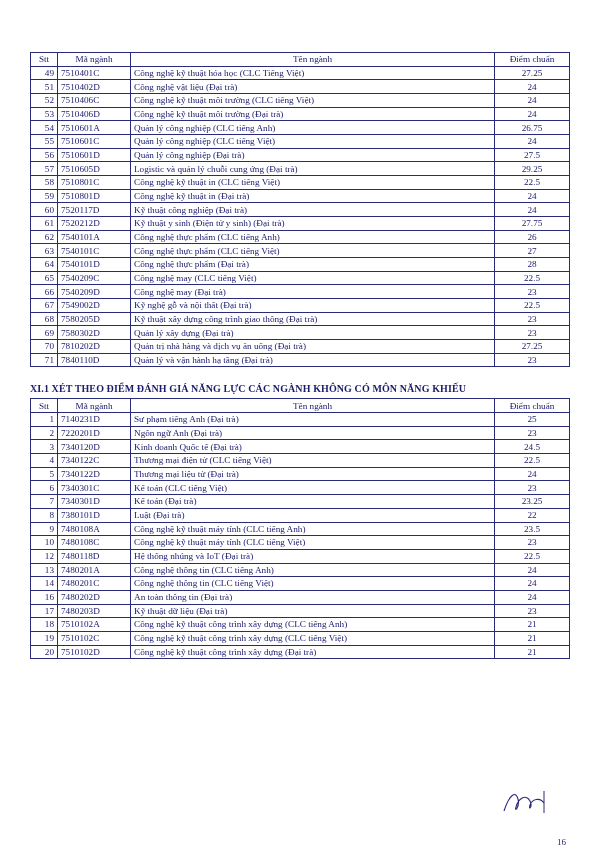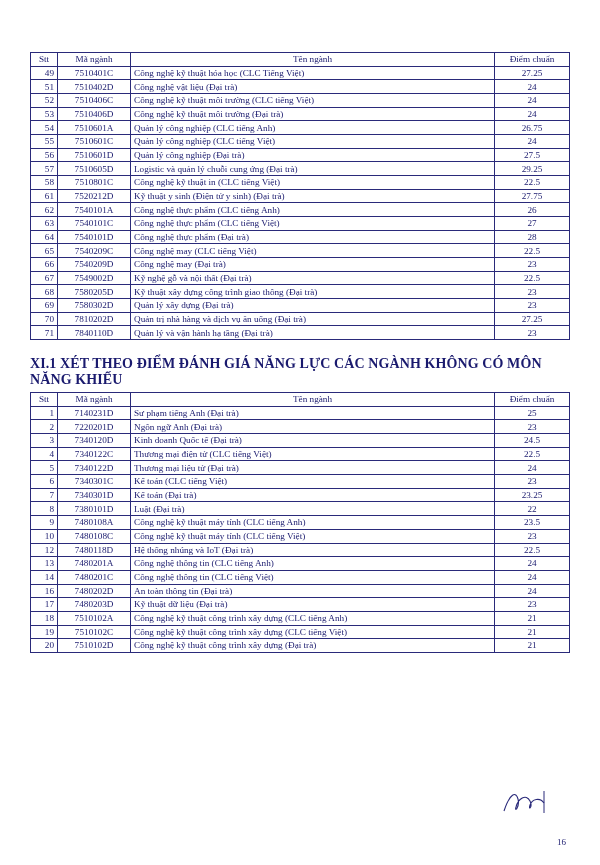--- a/index.html
+++ b/index.html
@@ -33,32 +33,32 @@
     line-height: 1.12;
     padding: 1.2px 3px;
     color: #1a1a6e;
     font-family: "Liberation Serif", serif;
     font-weight: normal;
     vertical-align: middle;
     white-space: nowrap;
     overflow: hidden;
   }
   .col-stt { width: 26px; text-align: right; padding-right: 4px; }
-  .col-ma  { width: 72px; text-align: center; }
+  .col-ma  { width: 72px; text-align: left; }
   .col-ten { text-align: left; padding-left: 5px; }
   .col-diem{ width: 74px; text-align: center; }
 
   thead td {
     text-align: center !important;
     padding-left: 0 !important;
     padding-right: 0 !important;
   }
   .section-title {
     margin: 16px 0 4px 0;
-    font-size: 14px;
+    font-size: 10px;
     font-weight: bold;
     letter-spacing: 0.1px;
     color: #1a1a6e;
     font-family: "Liberation Serif", serif;
   }
   .page-number {
     position: absolute;
     right: 34px;
     bottom: 18px;
     font-size: 9px;
@@ -137,20 +137,32 @@
           <td class="col-ten">Logistic và quản lý chuỗi cung ứng (Đại trà)</td>
           <td class="col-diem">29.25</td>
         </tr>
         <tr>
           <td class="col-stt">58</td>
           <td class="col-ma">7510801C</td>
           <td class="col-ten">Công nghệ kỹ thuật in (CLC tiếng Việt)</td>
           <td class="col-diem">22.5</td>
         </tr>
         <tr>
+          <td class="col-stt">59</td>
+          <td class="col-ma">7510801D</td>
+          <td class="col-ten">Công nghệ kỹ thuật in (Đại trà)</td>
+          <td class="col-diem">24</td>
+        </tr>
+        <tr>
+          <td class="col-stt">60</td>
+          <td class="col-ma">7520117D</td>
+          <td class="col-ten">Kỹ thuật công nghiệp (Đại trà)</td>
+          <td class="col-diem">24</td>
+        </tr>
+        <tr>
           <td class="col-stt">61</td>
           <td class="col-ma">7520212D</td>
           <td class="col-ten">Kỹ thuật y sinh (Điện tử y sinh) (Đại trà)</td>
           <td class="col-diem">27.75</td>
         </tr>
         <tr>
           <td class="col-stt">62</td>
           <td class="col-ma">7540101A</td>
           <td class="col-ten">Công nghệ thực phẩm (CLC tiếng Anh)</td>
           <td class="col-diem">26</td>

